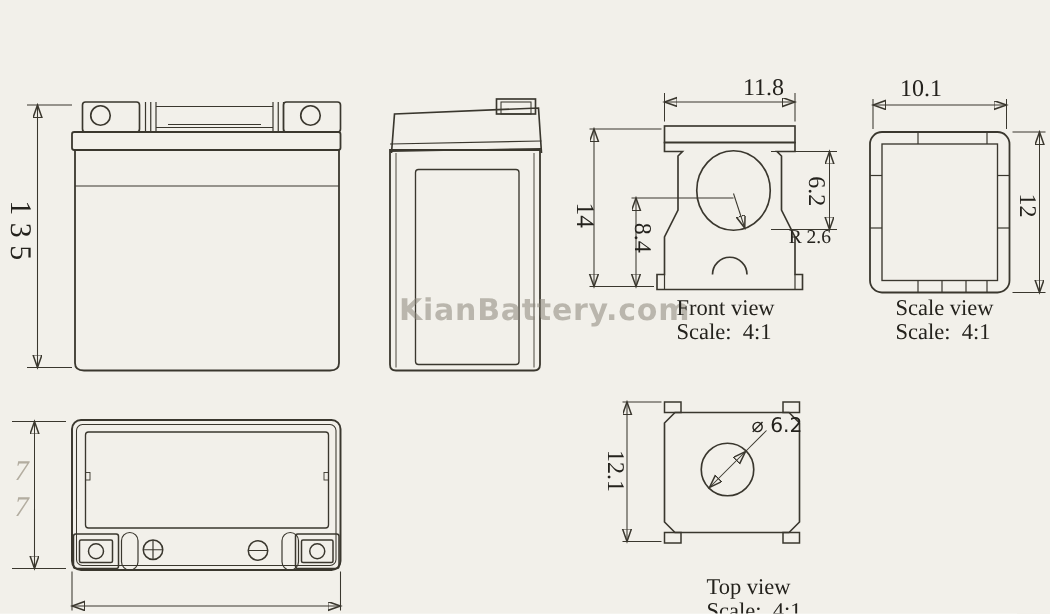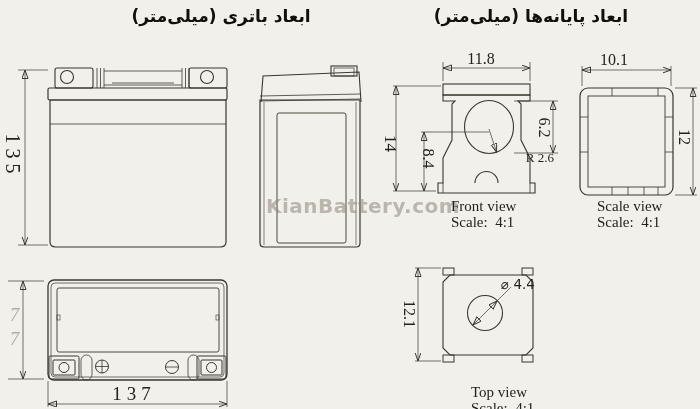--- a/index.html
+++ b/index.html
@@ -225,48 +225,45 @@
     <line x1="83" y1="70" x2="107" y2="46" stroke-width="0.7" marker-start="url(#a6)" marker-end="url(#a6)"></line>
     <line x1="107" y1="46" x2="121" y2="32" stroke-width="0.7"></line>
 
     <g stroke-width="0.7">
       <line x1="25" y1="13" x2="51" y2="13"></line>
       <line x1="25" y1="106" x2="51" y2="106"></line>
       <line x1="28" y1="13" x2="28" y2="106" marker-start="url(#a6)" marker-end="url(#a6)"></line>
     </g>
   </svg>
 
-  <div class="lbl title" style="left:86px; top:8px; width:270px;">ابعاد باتری (میلی‌متر)</div>
-  <div class="lbl title" style="left:396px; top:8px; width:270px;">ابعاد پایانه‌ها (میلی‌متر)</div>
 
   <div class="lbl watermark" style="left:266px; top:196px;">KianBattery.com</div>
 
   <div class="lbl dim big rot" style="left:-18px; top:145px; width:60px; height:22px;">135</div>
 
-  <div class="lbl dim big" style="left:94px; top:384px; width:80px; font-size:19px;">137</div>
 
   <div class="lbl depth" style="left:4px; top:304px; height:56px;">77</div>
 
-  <div class="lbl dim" style="left:451px; top:51px; width:60px;text-align:center;">11.8</div>
+  <div class="lbl dim" style="left:479px; top:51px; width:60px;text-align:center;">11.8</div>
   <div class="lbl dim rot" style="left:372px; top:135px; width:36px; height:17px; font-size:17px;">14</div>
   <div class="lbl dim rot" style="left:407px; top:150px; width:40px; height:17px;">8.4</div>
   <div class="lbl dim rot" style="left:523px; top:119px; width:40px; height:17px;">6.2</div>
   <div class="lbl dim" style="left:494px; top:151px; width:60px; font-size:13px; text-align:right;">R 2.6</div>
   <div class="lbl" style="left:451px; top:198px;">
     <div class="viewlabel">Front view</div>
     <div class="viewlabel">Scale:  4:1</div>
   </div>
 
   <div class="lbl dim" style="left:584px; top:52px; width:60px;">10.1</div>
   <div class="lbl dim rot" style="left:667px; top:129px; width:34px; height:16px;">12</div>
   <div class="lbl" style="left:597px; top:198px;">
     <div class="viewlabel">Scale view</div>
     <div class="viewlabel">Scale:  4:1</div>
   </div>
 
   <div class="lbl dim rot" style="left:385px; top:306px; width:48px; height:16px;">12.1</div>
-  <div class="lbl dim phi" style="left:501px; top:277px; width:60px; text-align:left;">⌀ 4.4</div>
+  <div class="lbl dim phi" style="left:501px; top:277px; width:60px; text-align:left;">⌀ 6.2</div>
   <div class="lbl" style="left:451px; top:384px;margin-left:20px;">
     <div class="viewlabel">Top view</div>
     <div class="viewlabel">Scale:  4:1</div>
   </div>
 
 </div>
 
 </body></html>

